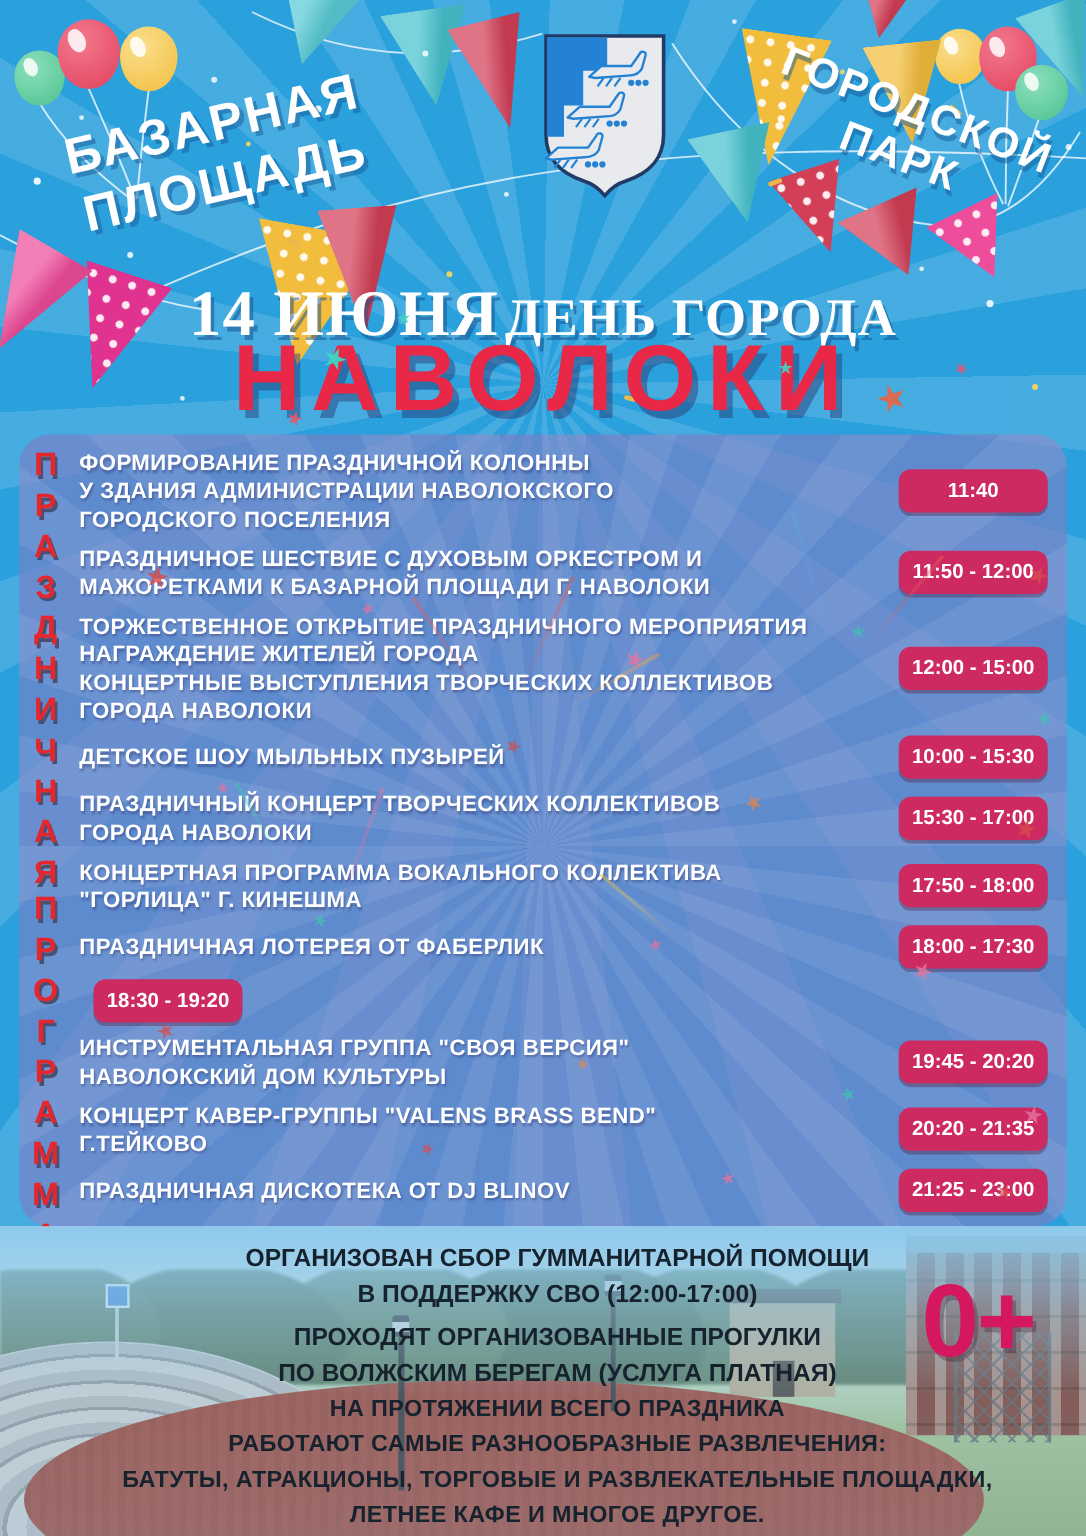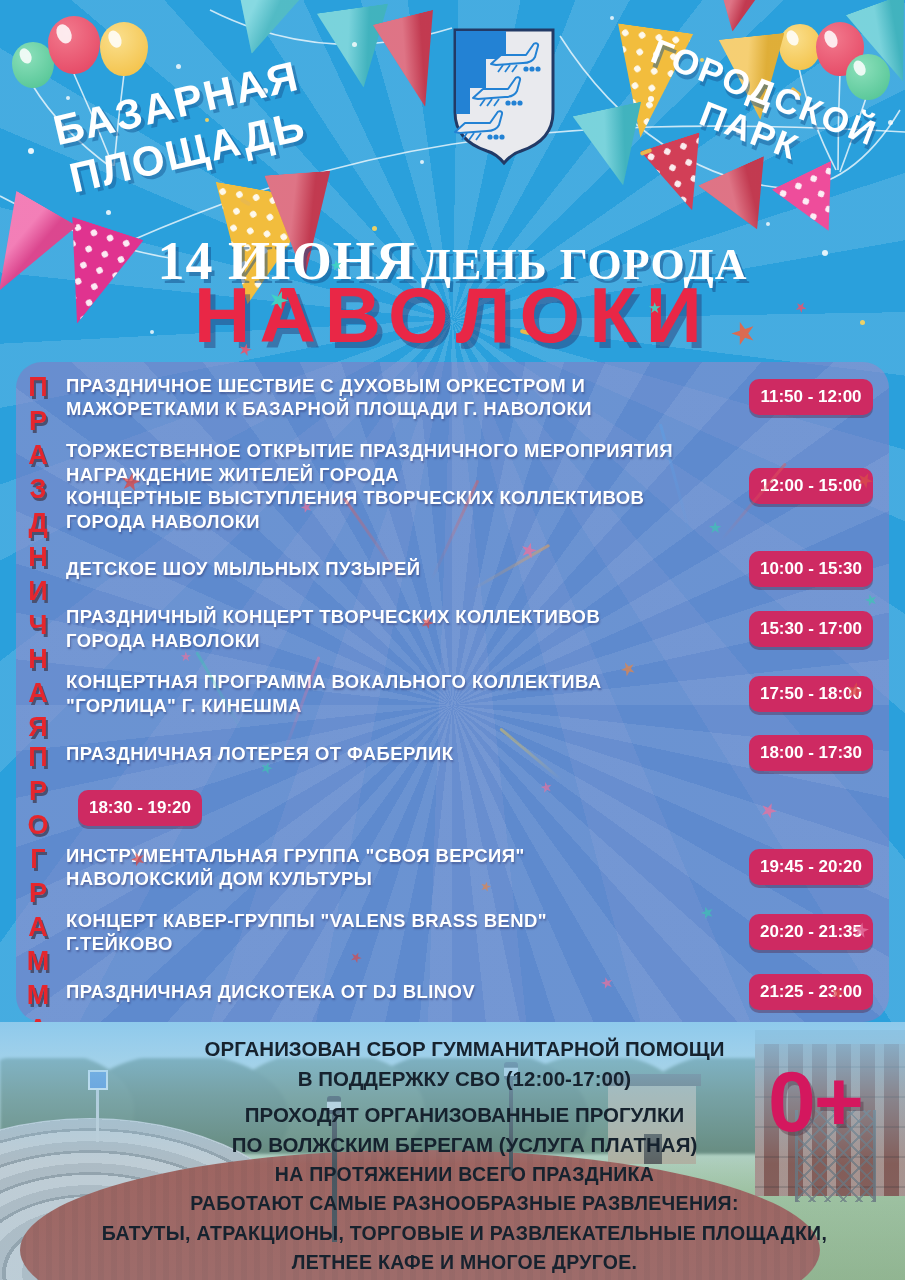--- a/index.html
+++ b/index.html
@@ -211,20 +211,26 @@
   <div class="star" style="left:268px;top:288px;font-size:24px;color:#3fd6c3;opacity:.95;transform:rotate(20deg);"></div>
   <div class="star" style="left:330px;top:258px;font-size:14px;color:#3fd6c3;opacity:.9;transform:rotate(-10deg);"></div>
   <div class="star" style="left:238px;top:342px;font-size:16px;color:#e8566e;opacity:.9;transform:rotate(15deg);"></div>
   <div class="star" style="left:648px;top:300px;font-size:15px;color:#3fd6c3;opacity:.9;"></div>
   <div class="star" style="left:730px;top:318px;font-size:30px;color:#e2684a;opacity:.95;transform:rotate(-18deg);"></div>
   <div class="star" style="left:795px;top:300px;font-size:14px;color:#e8566e;opacity:.85;transform:rotate(30deg);"></div>
 
   <div class="panel">
     <div class="rows">
       <div class="row">
+          <div class="title">ФОРМИРОВАНИЕ ПРАЗДНИЧНОЙ КОЛОННЫ
+У ЗДАНИЯ АДМИНИСТРАЦИИ НАВОЛОКСКОГО
+ГОРОДСКОГО ПОСЕЛЕНИЯ</div>
+          <div class="badge">11:40</div>
+        </div>
+      <div class="row">
           <div class="title">ПРАЗДНИЧНОЕ ШЕСТВИЕ С ДУХОВЫМ ОРКЕСТРОМ И
 МАЖОРЕТКАМИ К БАЗАРНОЙ ПЛОЩАДИ Г. НАВОЛОКИ</div>
           <div class="badge">11:50 - 12:00</div>
         </div>
       <div class="row">
           <div class="title">ТОРЖЕСТВЕННОЕ ОТКРЫТИЕ ПРАЗДНИЧНОГО МЕРОПРИЯТИЯ
 НАГРАЖДЕНИЕ ЖИТЕЛЕЙ ГОРОДА
 КОНЦЕРТНЫЕ ВЫСТУПЛЕНИЯ ТВОРЧЕСКИХ КОЛЛЕКТИВОВ
 ГОРОДА НАВОЛОКИ</div>
           <div class="badge">12:00 - 15:00</div>

